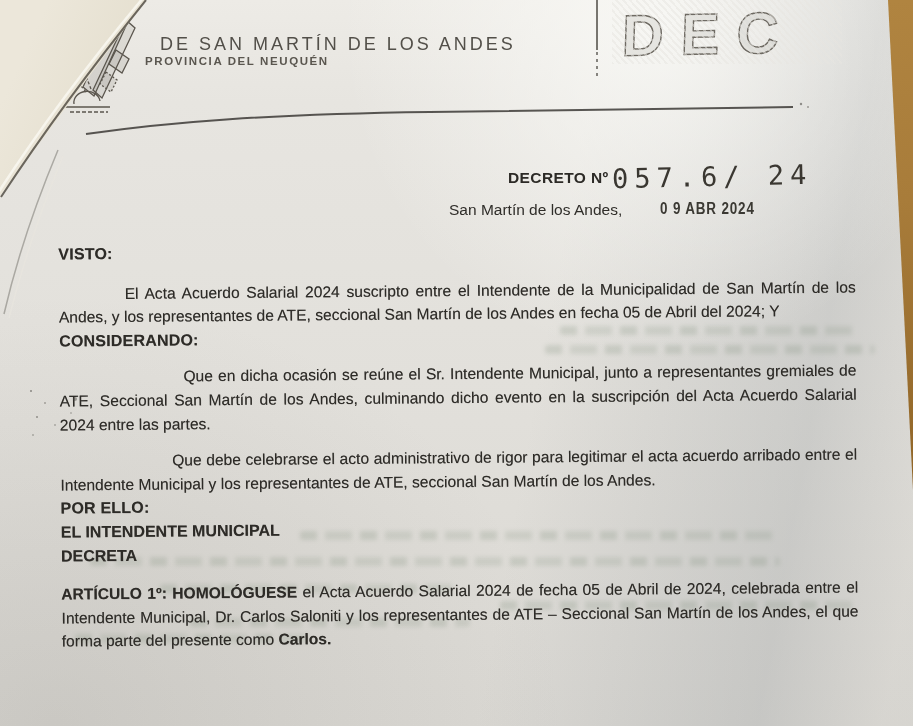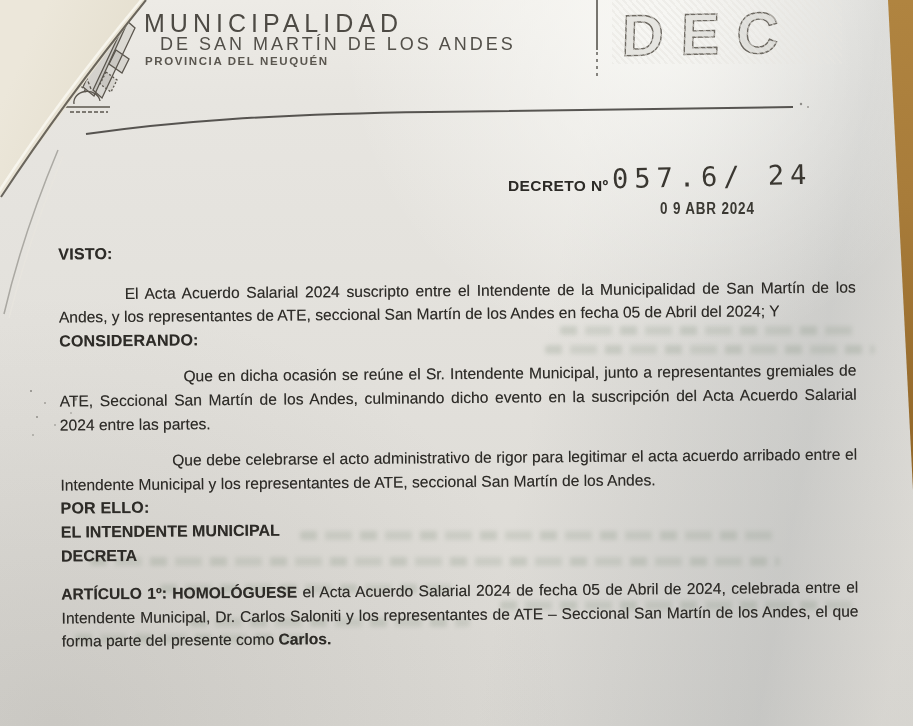--- a/index.html
+++ b/index.html
@@ -21,21 +21,21 @@
   
   #org-name{left:144px;top:9px;font-size:25px;letter-spacing:5px;color:#4d4a44;font-weight:400;}
   #org-sub{left:160px;top:34px;font-size:18px;letter-spacing:3px;color:#524f49;}
   #org-prov{left:145px;top:55px;font-size:11.5px;letter-spacing:1.6px;color:#5a564f;font-weight:bold;}
   #dec-stamp{left:622px;top:0px;font-size:58px;font-weight:700;letter-spacing:17px;
     color:rgba(108,104,95,.12);-webkit-text-stroke:1.4px rgba(88,84,75,.85);
     transform:skewX(-3deg) rotate(-1.2deg);}
   #dec-stamp-mask{left:612px;top:0px;width:230px;height:64px;pointer-events:none;
     background:repeating-linear-gradient(48deg, rgba(231,229,224,.5) 0 2px, rgba(231,229,224,0) 2px 5px);}
   
-  #decreto-label{left:508px;top:177px;font-size:15.5px;font-weight:700;letter-spacing:.4px;color:#2c2a26;}
+  #decreto-label{left:508px;top:169px;font-size:15.5px;font-weight:700;letter-spacing:.4px;color:#2c2a26;}
   #decreto-number{left:612px;top:161px;font-size:27px;letter-spacing:6px;color:#3a3731;
     font-family:"DejaVu Sans Mono",monospace;transform:rotate(-1.3deg);}
   #place-line{left:449px;top:201px;font-size:15.5px;color:#2f2d29;}
   #date-stamp{left:660px;top:200px;font-size:16px;font-weight:700;letter-spacing:1px;color:#3b3933;
     transform:scaleX(.84);transform-origin:left center;font-stretch:condensed;}
   
   #content{left:60px;top:239px;width:797px;transform:rotate(-.5deg);
     font-size:15.6px;line-height:23.6px;color:#2d2b27;
     text-shadow:.2px .2px .35px rgba(45,43,39,.45);}
   #content p{margin:0;text-align:justify;}
@@ -74,21 +74,20 @@
 
   <div class="bleed" style="left:560px;top:326px;width:300px;"></div>
   <div class="bleed" style="left:545px;top:345px;width:330px;"></div>
   <div class="bleed" style="left:300px;top:531px;width:480px;"></div>
   <div class="bleed" style="left:90px;top:557px;width:690px;"></div>
   <div class="bleed" style="left:160px;top:584px;width:300px;"></div>
   <div class="bleed" style="left:500px;top:601px;width:360px;"></div>
   <div class="bleed" style="left:190px;top:618px;width:280px;"></div>
   <div class="bleed" style="left:75px;top:634px;width:240px;"></div>
 
-  <div class="abs" id="org-name">MUNICIPALIDAD</div>
   <div class="abs" id="org-sub">DE SAN MARTÍN DE LOS ANDES</div>
   <div class="abs" id="org-prov">PROVINCIA DEL NEUQUÉN</div>
 
   <svg class="abs" style="left:56px;top:4px;" width="84" height="114" viewBox="0 0 84 114">
     <g stroke="#5b564e" fill="none" stroke-width="1.3">
       <path d="M62,4 L74,13 L38,92 L27,83 Z" fill="rgba(90,86,78,0.14)"></path>
       <path d="M70,16 L79,24 L46,94 L37,86 Z" fill="rgba(90,86,78,0.10)"></path>
       <path d="M54,10 L60,15 L26,80 L20,74 Z" fill="rgba(90,86,78,0.18)" stroke-dasharray="3 2"></path>
       <path d="M60,46 l13,9 l-7,14 l-13,-9 z" fill="rgba(90,86,78,0.12)"></path>
       <path d="M50,68 l11,8 l-6,12 l-11,-8 z" fill="rgba(90,86,78,0.12)" stroke-dasharray="2 2"></path>
@@ -97,20 +96,21 @@
       <path d="M14,108 h38" stroke-dasharray="4 2"></path>
       <path d="M30,88 L15,70 M35,85 L26,62" stroke-dasharray="3 2"></path>
     </g>
   </svg>
 
   <div class="abs" id="dec-stamp">DEC</div>
   <div class="abs" id="dec-stamp-mask"></div>
 
   <div class="abs" id="decreto-label">DECRETO Nº</div>
   <div class="abs" id="decreto-number">057.6/ 24</div>
+  <div class="abs" id="place-line">San Martín de los Andes,</div>
   <div class="abs" id="date-stamp">0 9 ABR 2024</div>
 
   <div class="abs" id="content">
     <p class="heading">VISTO:</p>
     <p class="p-visto">El Acta Acuerdo Salarial 2024 suscripto entre el Intendente de la Municipalidad de San Martín de los Andes, y los representantes de ATE, seccional San Martín de los Andes en fecha 05 de Abril del 2024; Y</p>
     <p class="heading h-considerando">CONSIDERANDO:</p>
     <p class="p-cons1">Que en dicha ocasión se reúne el Sr. Intendente Municipal, junto a representantes gremiales de ATE, Seccional San Martín de los Andes, culminando dicho evento en la suscripción del Acta Acuerdo Salarial 2024 entre las partes.</p>
     <p class="p-cons2">Que debe celebrarse el acto administrativo de rigor para legitimar el acta acuerdo arribado entre el Intendente Municipal y los representantes de ATE, seccional San Martín de los Andes.</p>
     <p class="heading h-porello">POR ELLO:</p>
     <p class="center-line c1">EL INTENDENTE MUNICIPAL</p>

